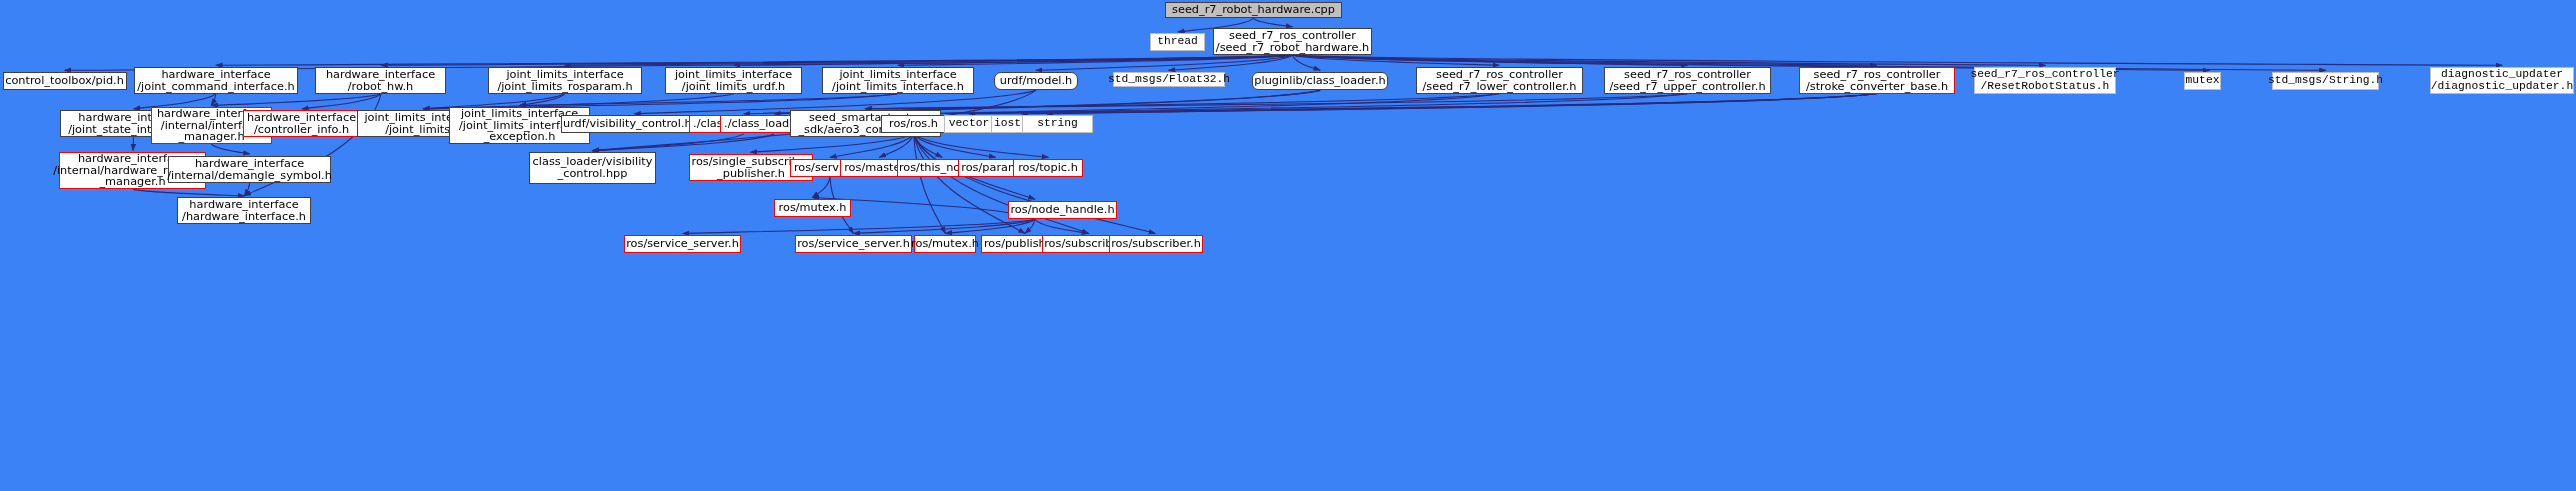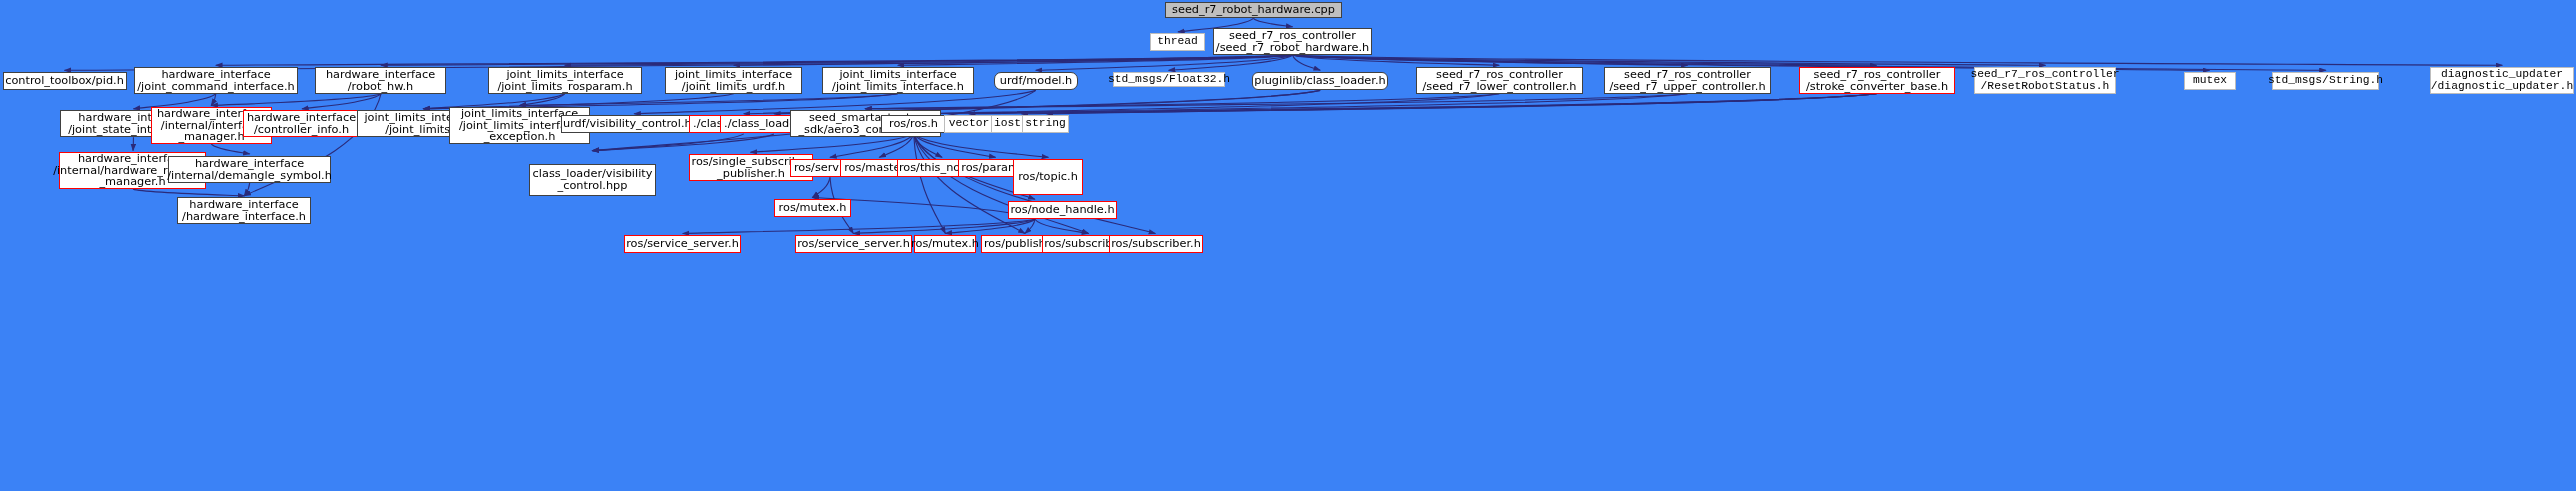--- a/index.html
+++ b/index.html
@@ -112,21 +112,21 @@
       <div class="node grey" style="left: 1113px; top: 72px; width: 112px; height: 15px;">std_msgs/Float32.h</div>
       <div class="node solid" style="left: 1252px; top: 72px; width: 136px; height: 18.4px; border-radius: 6px;">pluginlib/class_loader.h</div>
       <div class="node solid" style="left: 1416px; top: 67px; width: 167px; height: 27px;">seed_r7_ros_controller
 /seed_r7_lower_controller.h</div>
       <div class="node solid" style="left: 1604px; top: 67px; width: 167px; height: 27px;">seed_r7_ros_controller
 /seed_r7_upper_controller.h</div>
       <div class="node red" style="left: 1799px; top: 67px; width: 156px; height: 27px;">seed_r7_ros_controller
 /stroke_converter_base.h</div>
       <div class="node grey" style="left: 1974px; top: 67px; width: 142px; height: 27px;">seed_r7_ros_controller
 /ResetRobotStatus.h</div>
-      <div class="node grey" style="left: 2184px; top: 72px; width: 52px; height: 18.4px;">mutex</div>
+      <div class="node grey" style="left: 2184px; top: 72px; width: 37px; height: 18.4px;">mutex</div>
       <div class="node grey" style="left: 2272px; top: 72px; width: 107px; height: 18.4px;">std_msgs/String.h</div>
       <div class="node grey" style="left: 2430px; top: 67px; width: 144px; height: 27px;">diagnostic_updater
 /diagnostic_updater.h</div>
       <div class="node solid" style="left: 60px; top: 110px; width: 146px; height: 27px;">hardware_interface
 /joint_state_interface.h</div>
       <div class="node red" style="left: 151px; top: 107px; width: 121px; height: 37px;">hardware_interface
 /internal/interface
 _manager.h</div>
       <div class="node red" style="left: 243px; top: 110px; width: 117px; height: 27px;">hardware_interface
 /controller_info.h</div>
@@ -136,35 +136,35 @@
 /joint_limits_interface
 _exception.h</div>
       <div class="node solid" style="left: 561px; top: 115px; width: 147px; height: 18.4px;">urdf/visibility_control.hpp</div>
       <div class="node red" style="left: 689px; top: 115px; width: 109px; height: 18.4px;">./class_loader.hpp</div>
       <div class="node red" style="left: 720px; top: 115px; width: 109px; height: 18.4px;">./class_loader.hpp</div>
       <div class="node solid" style="left: 790px; top: 110px; width: 151px; height: 27px;">seed_smartactuator
 _sdk/aero3_command.h</div>
       <div class="node solid" style="left: 881px; top: 115px; width: 65px; height: 18.4px;">ros/ros.h</div>
       <div class="node grey" style="left: 944px; top: 115px; width: 50px; height: 18.4px;">vector</div>
       <div class="node grey" style="left: 991px; top: 115px; width: 60px; height: 18.4px;">iostream</div>
-      <div class="node grey" style="left: 1022px; top: 115px; width: 47px; height: 18.4px;">string</div>
+      <div class="node grey" style="left: 1022px; top: 115px; width: 71px; height: 18.4px;">string</div>
       <div class="node red" style="left: 59px; top: 152px; width: 147px; height: 37px;">hardware_interface
 /internal/hardware_resource
 _manager.h</div>
       <div class="node solid" style="left: 168px; top: 156px; width: 163px; height: 27px;">hardware_interface
 /internal/demangle_symbol.h</div>
-      <div class="node solid" style="left: 529px; top: 152px; width: 127px; height: 32px; margin-top: 12px;">class_loader/visibility
+      <div class="node solid" style="left: 529px; top: 152px; width: 127px; height: 32px;">class_loader/visibility
 _control.hpp</div>
       <div class="node red" style="left: 689px; top: 154px; width: 124px; height: 27px;">ros/single_subscriber
 _publisher.h</div>
       <div class="node red" style="left: 790px; top: 159px; width: 80px; height: 18.4px;">ros/service.h</div>
       <div class="node red" style="left: 840px; top: 159px; width: 79px; height: 18.4px;">ros/master.h</div>
       <div class="node red" style="left: 897px; top: 159px; width: 90px; height: 18.4px;">ros/this_node.h</div>
       <div class="node red" style="left: 958px; top: 159px; width: 75px; height: 18.4px;">ros/param.h</div>
-      <div class="node red" style="left: 1013px; top: 159px; width: 70px; height: 36px;">ros/topic.h</div>
+      <div class="node red" style="left: 1013px; top: 159px; width: 70px; height: 18px;">ros/topic.h</div>
       <div class="node solid" style="left: 177px; top: 197px; width: 134px; height: 27px;">hardware_interface
 /hardware_interface.h</div>
       <div class="node red" style="left: 774px; top: 199px; width: 77px; height: 18.4px;">ros/mutex.h</div>
       <div class="node red" style="left: 981px; top: 201px; width: 109px; height: 18.4px; margin-left: 27px;">ros/node_handle.h</div>
       <div class="node red" style="left: 624px; top: 235px; width: 117px; height: 18.4px;">ros/service_server.h</div>
       <div class="node red" style="left: 795px; top: 235px; width: 117px; height: 18.4px;">ros/service_server.h</div>
       <div class="node red" style="left: 914px; top: 235px; width: 62px; height: 18.4px;">ros/mutex.h</div>
       <div class="node red" style="left: 981px; top: 235px; width: 89px; height: 18.4px;">ros/publisher.h</div>
       <div class="node red" style="left: 1042px; top: 235px; width: 94px; height: 18.4px;">ros/subscriber.h</div>
       <div class="node red" style="left: 1109px; top: 235px; width: 94px; height: 18.4px;">ros/subscriber.h</div>

